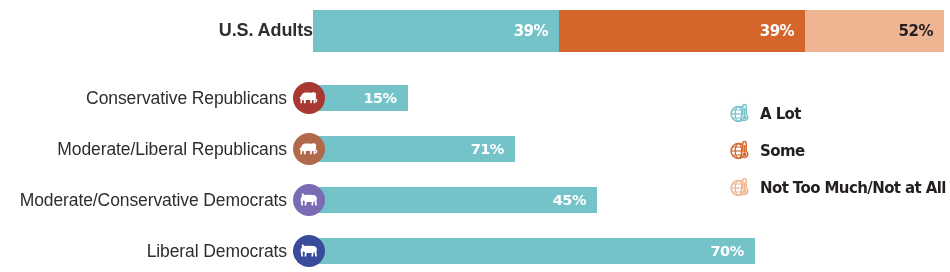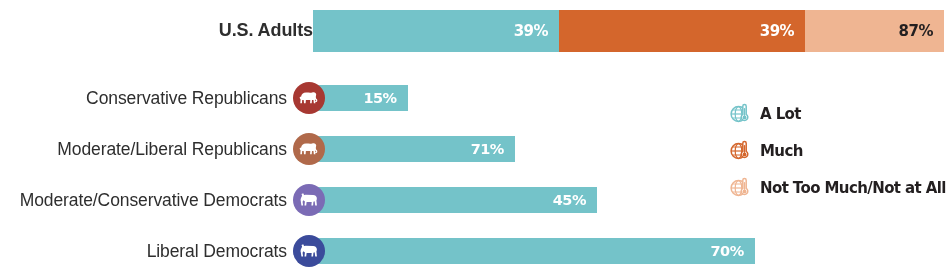--- a/index.html
+++ b/index.html
@@ -154,21 +154,21 @@
   <div class="row" id="row-us-adults">
     <div class="row-label bold">U.S. Adults</div>
     <div class="stacked">
       <div class="seg" style="width: 246.09px; background: rgb(116, 195, 201);">
         <span class="seg-value light" style="color: rgb(255, 255, 255);">39%</span>
       </div>
       <div class="seg" style="width: 246.09px; background: rgb(212, 102, 44);">
         <span class="seg-value light" style="color: rgb(255, 255, 255);">39%</span>
       </div>
       <div class="seg" style="width: 138.82px; background: rgb(239, 181, 146);">
-        <span class="seg-value dark" style="color: rgb(35, 31, 32);">87%</span>
+        <span class="seg-value dark" style="color: rgb(35, 31, 32);">52%</span>
       </div>
     </div>
   </div>
 
   <div class="row sbar-row" id="row-0" style="top:81px">
     <div class="row-label">Conservative Republicans</div>
     <div class="badge" style="background: rgb(167, 56, 50);">
       <svg width="24" height="24" viewBox="0 0 24 24" aria-hidden="true">
         <g fill="#ffffff">
           <path d="M4.2 10.6c0-2.2 2-4 4.8-4.1 1.5-.1 2.9.2 4.1.2 1.6 0 2.6-.5 3.6-.5 1.5 0 2.5 1 2.5 2.4 0 .9-.4 1.6-.4 2.3 0 .5.3.9.3 1.6 0 .6-.3 1.1-.9 1.4l.2 3.3h-1.6l-.3-3.1h-1.5l-.3 3.1h-1.6l.2-3.1H8.9l-.3 3.1H7l-.3-3.1H5.2l-.3 3.1H3.3l.3-3.6c-.6-.5-.9-1.2-.9-2 0-.3 0-.5.1-.7z"></path>
@@ -262,21 +262,21 @@
           <circle cx="9.5" cy="11" r="7.4" fill="none" stroke="#d4662c" stroke-width="1.5"></circle>
           <ellipse cx="9.5" cy="11" rx="3.3" ry="7.4" fill="none" stroke="#d4662c" stroke-width="1.2"></ellipse>
           <line x1="2.1" y1="11" x2="16.9" y2="11" stroke="#d4662c" stroke-width="1.2"></line>
           <line x1="3.4" y1="7" x2="15.6" y2="7" stroke="#d4662c" stroke-width="1"></line>
           <line x1="3.4" y1="15" x2="15.6" y2="15" stroke="#d4662c" stroke-width="1"></line>
           <path d="M13.8 3.2a1.7 1.7 0 0 1 3.4 0v8.1a3.3 3.3 0 1 1-3.4 0z" fill="#ffffff" stroke="#d4662c" stroke-width="1.5"></path>
           <circle cx="15.5" cy="14.4" r="1.9" fill="#d4662c"></circle>
           <rect x="14.8" y="5" width="1.4" height="8" rx="0.7" fill="#d4662c"></rect>
         </svg>
       </span>
-      <span class="legend-label">Much</span>
+      <span class="legend-label">Some</span>
     </div>
 
     <div class="legend-item">
       <span class="legend-swatch">
         <svg width="22" height="22" viewBox="0 0 22 22" aria-hidden="true">
           <circle cx="9.5" cy="11" r="7.4" fill="none" stroke="#efb592" stroke-width="1.5"></circle>
           <ellipse cx="9.5" cy="11" rx="3.3" ry="7.4" fill="none" stroke="#efb592" stroke-width="1.2"></ellipse>
           <line x1="2.1" y1="11" x2="16.9" y2="11" stroke="#efb592" stroke-width="1.2"></line>
           <line x1="3.4" y1="7" x2="15.6" y2="7" stroke="#efb592" stroke-width="1"></line>
           <line x1="3.4" y1="15" x2="15.6" y2="15" stroke="#efb592" stroke-width="1"></line>

